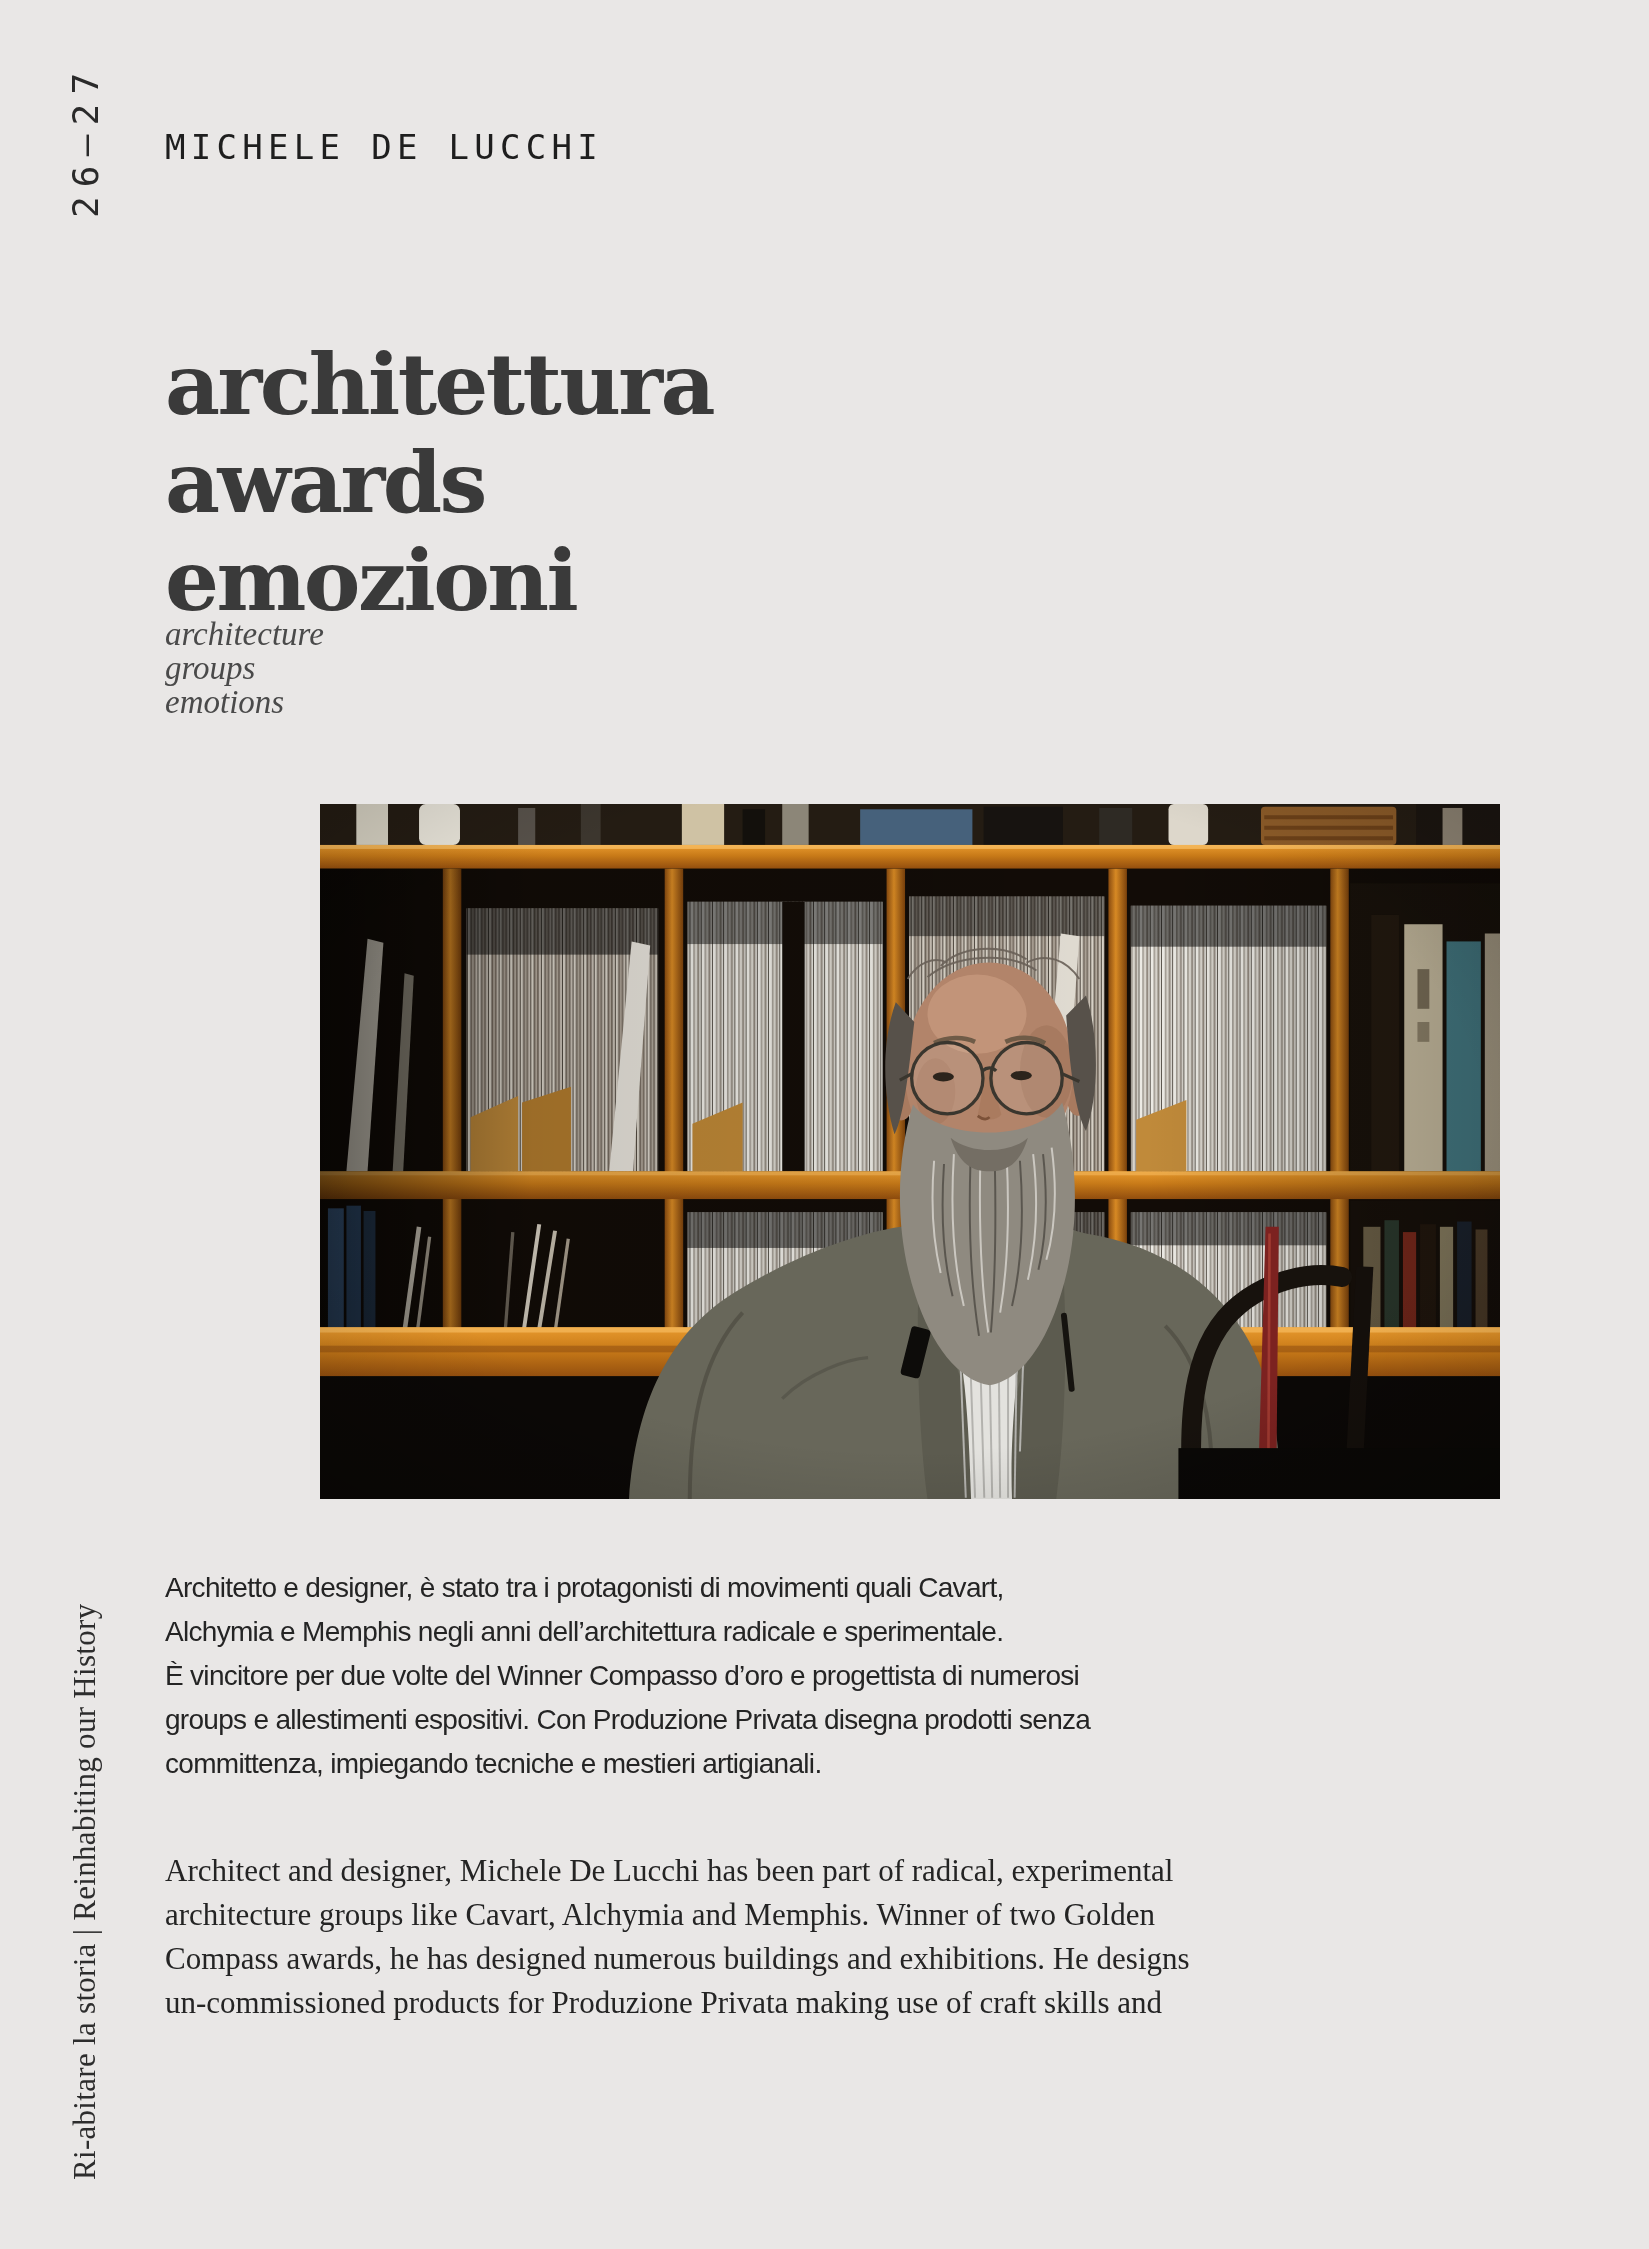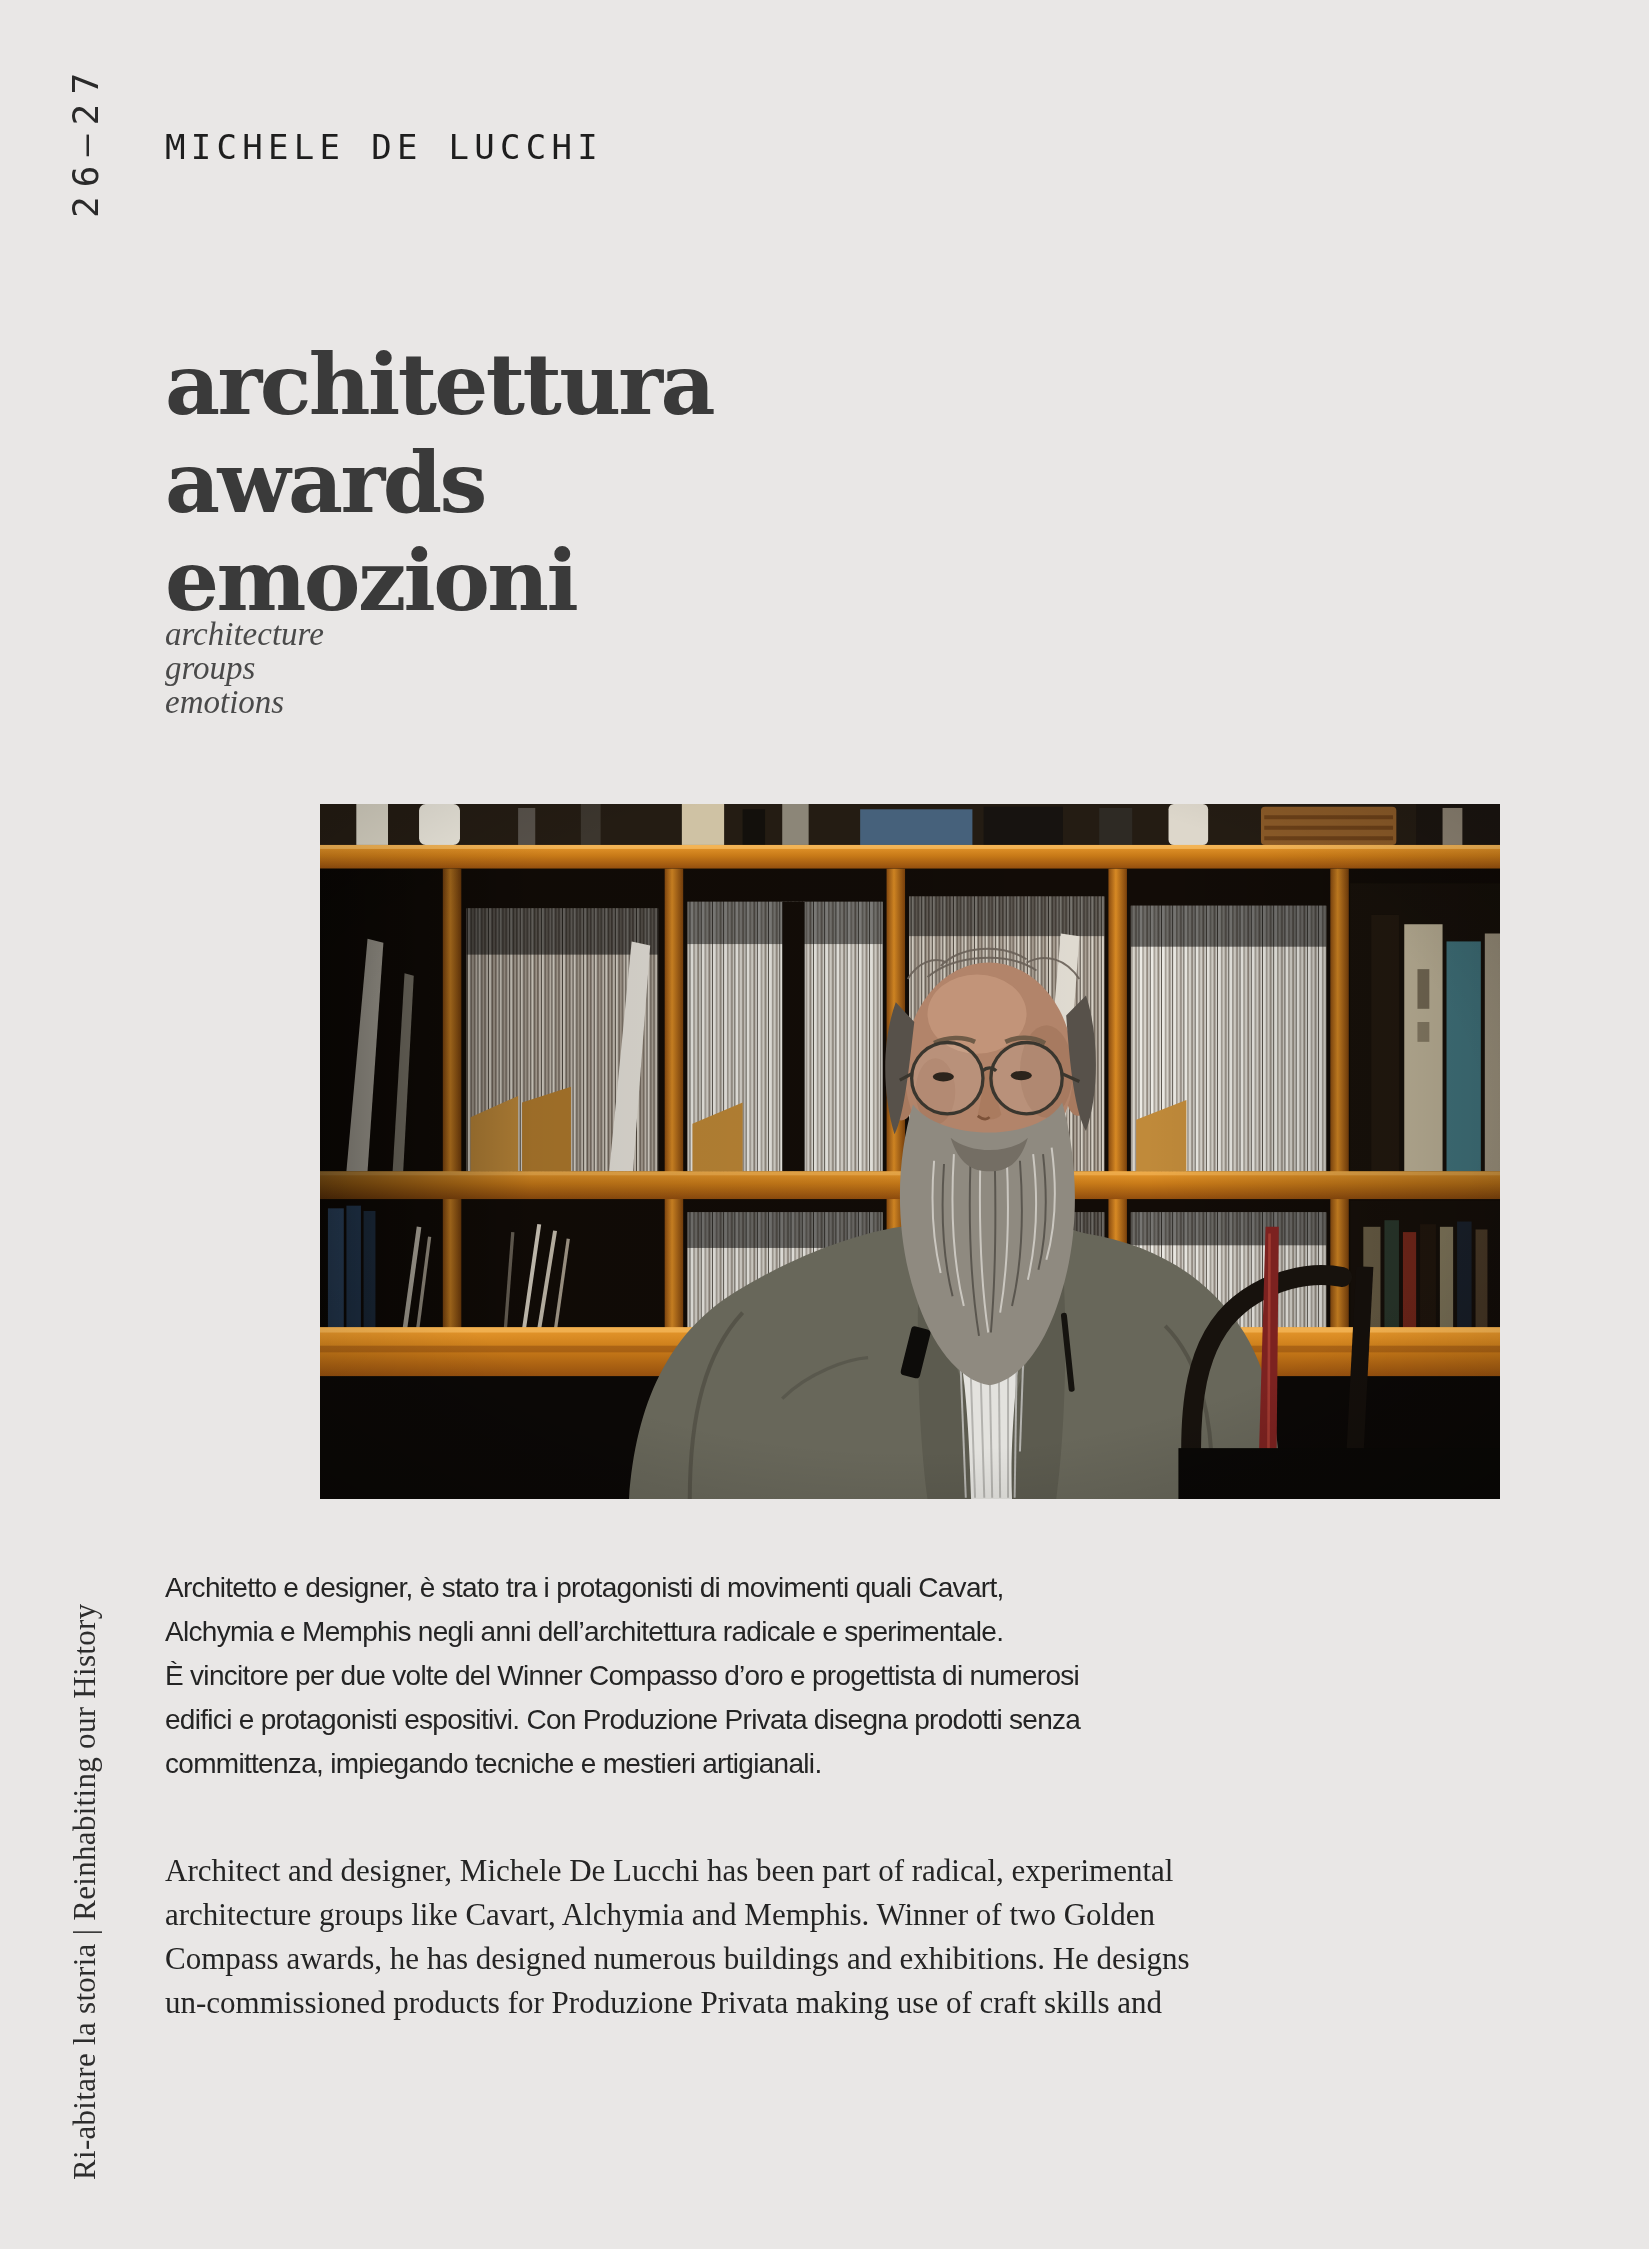--- a/index.html
+++ b/index.html
@@ -304,21 +304,21 @@
       </g>
 
       <rect width="1787" height="1052" fill="url(#vign)"></rect>
     </svg>
   </div>
 
   <div class="col bio-it">
     <div>Architetto e designer, è stato tra i protagonisti di movimenti quali Cavart,</div>
     <div>Alchymia e Memphis negli anni dell’architettura radicale e sperimentale.</div>
     <div>È vincitore per due volte del Winner Compasso d’oro e progettista di numerosi</div>
-    <div>edifici e protagonisti espositivi. Con Produzione Privata disegna prodotti senza</div>
+    <div>groups e allestimenti espositivi. Con Produzione Privata disegna prodotti senza</div>
     <div>committenza, impiegando tecniche e mestieri artigianali.</div>
   </div>
 
   <div class="col bio-en">
     <div>Architect and designer, Michele De Lucchi has been part of radical, experimental</div>
     <div>architecture groups like Cavart, Alchymia and Memphis. Winner of two Golden</div>
     <div>Compass awards, he has designed numerous buildings and exhibitions. He designs</div>
     <div>un-commissioned products for Produzione Privata making use of craft skills and</div>
   </div>
 

